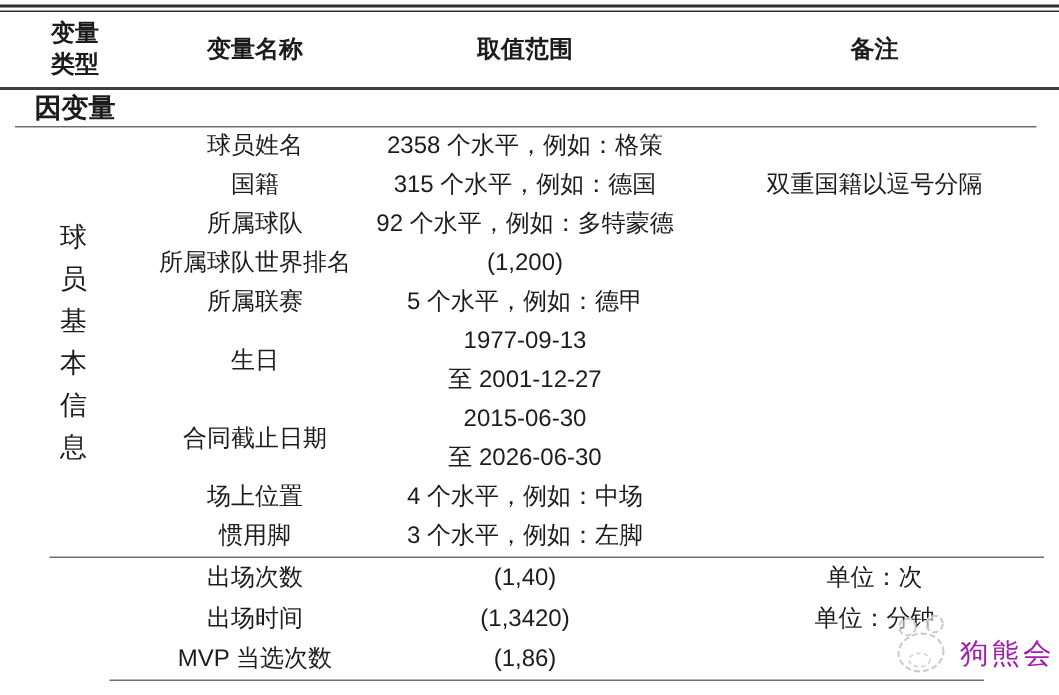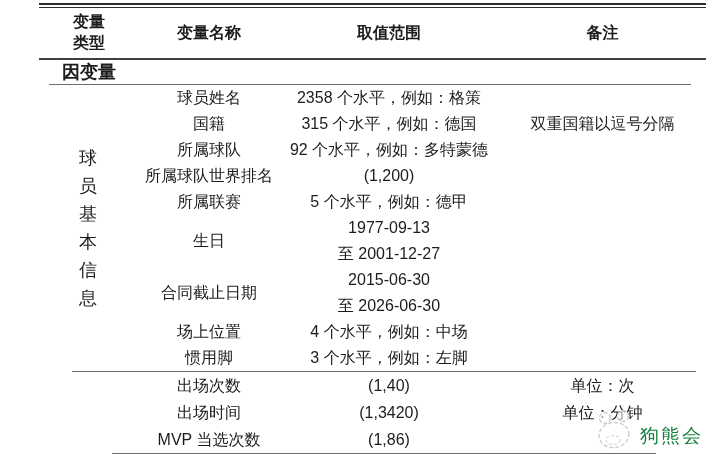--- a/index.html
+++ b/index.html
@@ -4,21 +4,21 @@
 <style>
   * { margin:0; padding:0; box-sizing:border-box; }
   html,body { background:#ffffff; }
   body {
     width:706px; height:463px;
     font-family:"Liberation Sans","DejaVu Sans",sans-serif;
     color:#1c1c1c;
     position:relative;
     overflow:hidden;
   }
-  .page { position:relative; width:706px; height:463px; padding-top:3px;padding-left:39px; }
+  .page { position:relative; width:706px; height:463px; padding-top:3px; }
 
   
   .rule-double { height:5px; border-top:2px solid #2e2e2e; border-bottom:1px solid #2e2e2e; }
   .rule-heavy  { border-top:2px solid #3f3f3f; }
   .rule-light  { border-top:1px solid #6e6e6e; }
   .rule-after-dep   { margin-left:10px; margin-right:15px; }
   .rule-after-basic { margin-left:33px; margin-right:10px; }
   .rule-bottom      { margin-left:73px; margin-right:50px; }
 
   
@@ -44,21 +44,21 @@
 
   
   .watermark {
     position:absolute; left:592px; top:408px;
     display:flex; align-items:center;
     pointer-events:none;
   }
   .watermark svg { display:block; }
   .watermark .wm-text {
     font-size:19px; letter-spacing:2px;
-    color:#15803d;
+    color:#a21caf;
     margin-left:2px; margin-top:10px;
   }
 </style>
 </head>
 <body>
 
 <div class="page">
 
   <div class="rule-double"></div>
 

